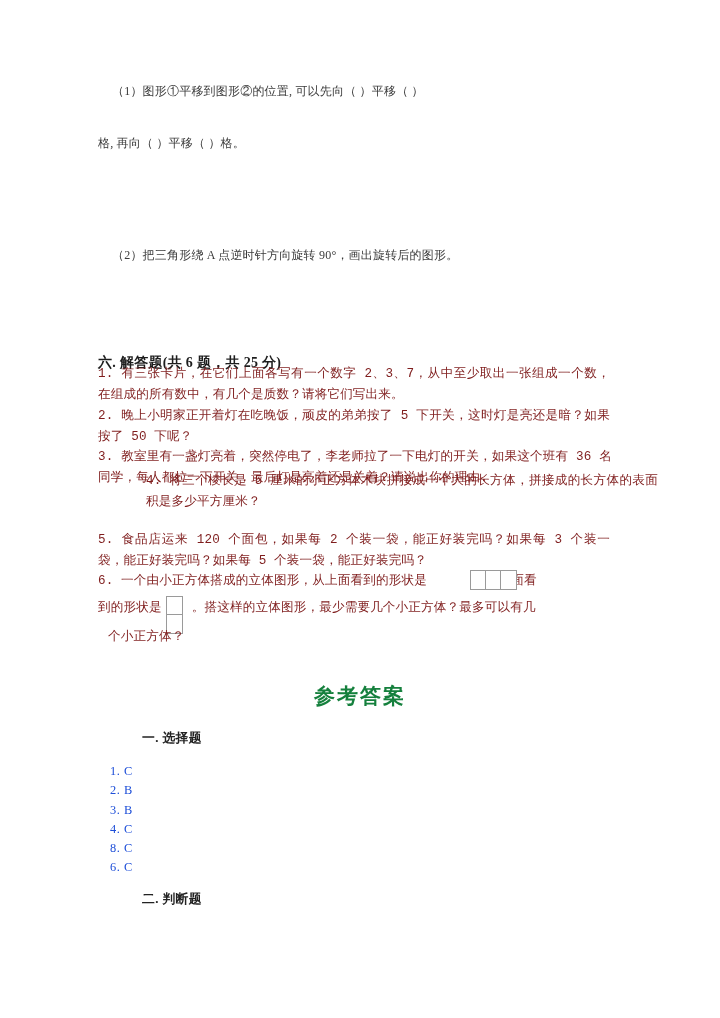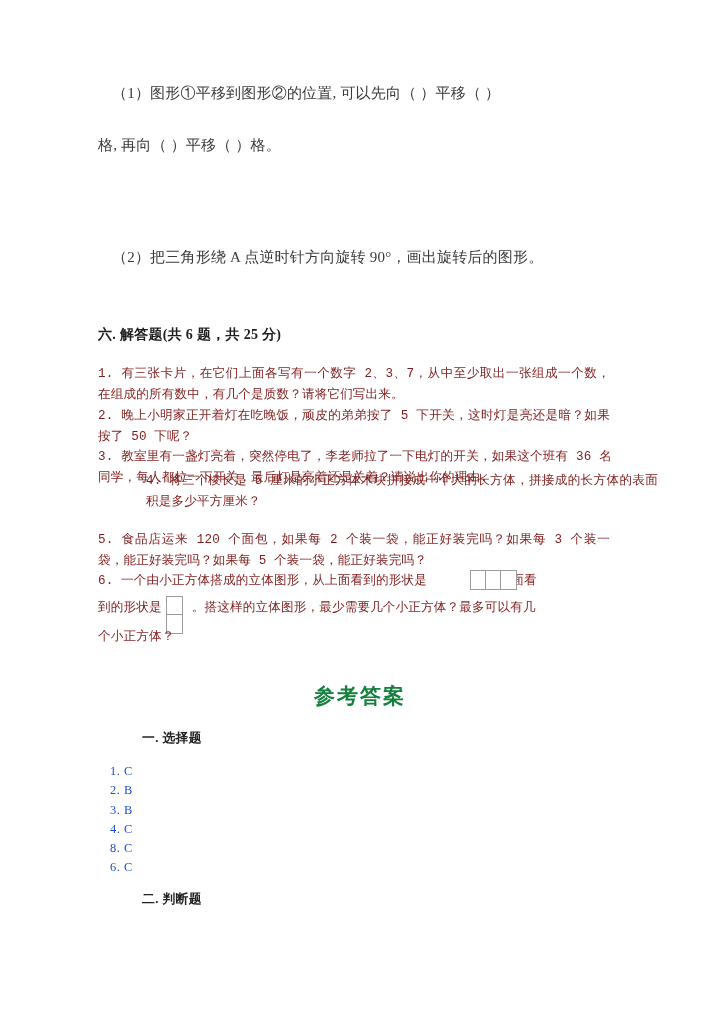--- a/index.html
+++ b/index.html
@@ -18,33 +18,34 @@
   .page {
     position: absolute;
     inset: 0;
     background: #ffffff;
   }
 
   
   .abs { position: absolute; }
 
   .q-line {
-    font-size: 15px;
+    font-size: 12px;
     line-height: 1.5;
     color: #3a3a3a;
     letter-spacing: 0.2px;
     white-space: nowrap;
   }
 
   .section-head {
     font-size: 14px;
     font-weight: bold;
     color: #1d1d1d;
     letter-spacing: 0.3px;
     white-space: nowrap;
+    margin-top: 28px;
   }
 
   .para {
     font-size: 12.6px;
     line-height: 20.6px;
     color: #7f1d1d;
     text-align: justify;
     letter-spacing: 0.15px;
     font-family: Liberation Mono, monospace;
   }
@@ -132,21 +133,21 @@
 
   <div class="abs para" style="left:98px; top:598px; width:512px; line-height:20.6px;">
     <span>到的形状是</span><span style="display:inline-block;width:30px;"></span><span>。搭这样的立体图形，最少需要几个小正方体？最多可以有几</span>
   </div>
 
   <div class="grid-fig vert" style="left:166px; top:596px;">
     <div class="cell"></div>
     <div class="cell"></div>
   </div>
 
-  <div class="abs para" style="left:98px; top:627px; width:512px;">个小正方体？</div>
+  <div class="abs para" style="left:108px; top:627px; width:512px;">个小正方体？</div>
 
   <div class="abs answer-title" style="left:0px; top:682px;">参考答案</div>
 
   <div class="abs ans-head" style="left:98px; top:730px;">一. 选择题</div>
 
   <div class="abs" style="left:110px; top:762px;">
     <div class="ans-item">1. C</div>
     <div class="ans-item">2. B</div>
     <div class="ans-item">3. B</div>
     <div class="ans-item">4. C</div>

